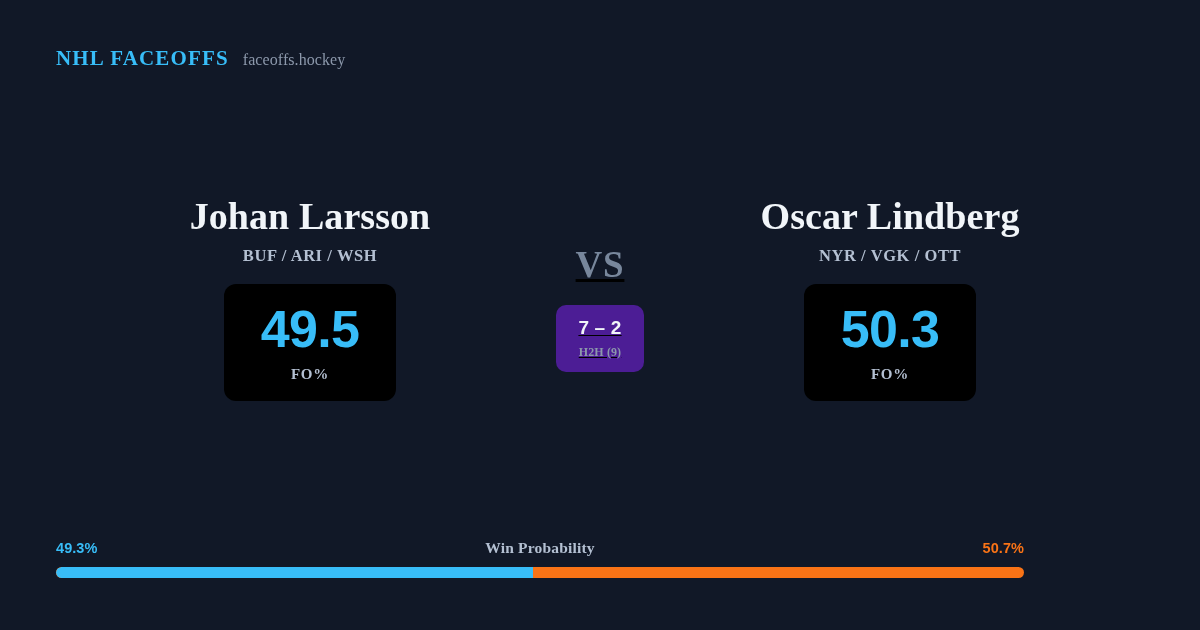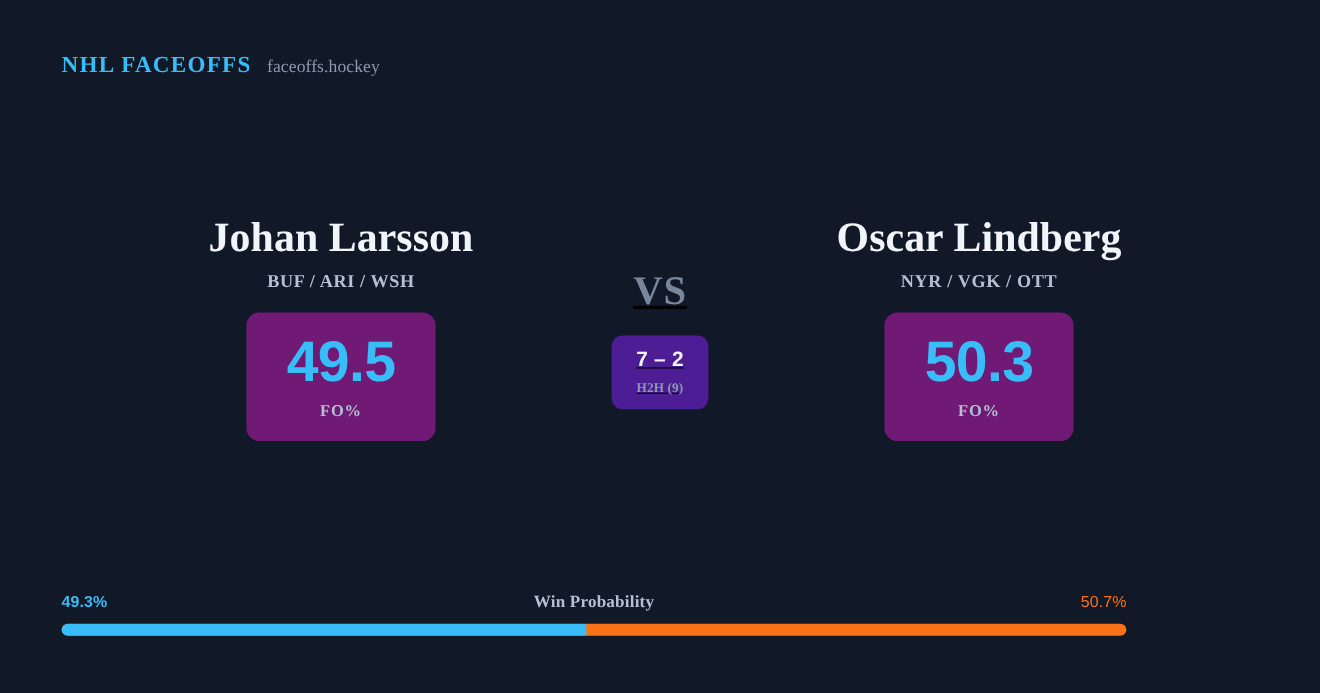--- a/index.html
+++ b/index.html
@@ -86,21 +86,21 @@
     letter-spacing: 0.035em;
     color: #b4c0d2;
     white-space: nowrap;
   }
 
   .stat-card {
     margin-top: 18px;
     width: 172px;
     height: 117px;
     border-radius: 12px;
-    background: #701a75;
+    background: #000000;
     display: flex;
     flex-direction: column;
     align-items: center;
     justify-content: center;
   }
   .stat-value {
     font-family: "Liberation Sans", "DejaVu Sans", sans-serif;
     font-weight: bold;
     font-size: 52px;
     line-height: 1;
@@ -189,21 +189,21 @@
     left: 0; right: 0;
     text-align: center;
     font-family: "Liberation Serif", "DejaVu Serif", serif;
     font-weight: bold;
     font-size: 15.5px;
     color: #b4c0d2;
     letter-spacing: 0.012em;
   }
   .wp-right {
     font-family: "Liberation Sans", "DejaVu Sans", sans-serif;
-    font-weight: normal;
+    font-weight: bold;
     font-size: 14.5px;
     color: #f97316;
     letter-spacing: 0.005em;
   }
   .wp-track {
     margin-top: 9px;
     position: relative;
     width: 100%;
     height: 11px;
     border-radius: 6px;

